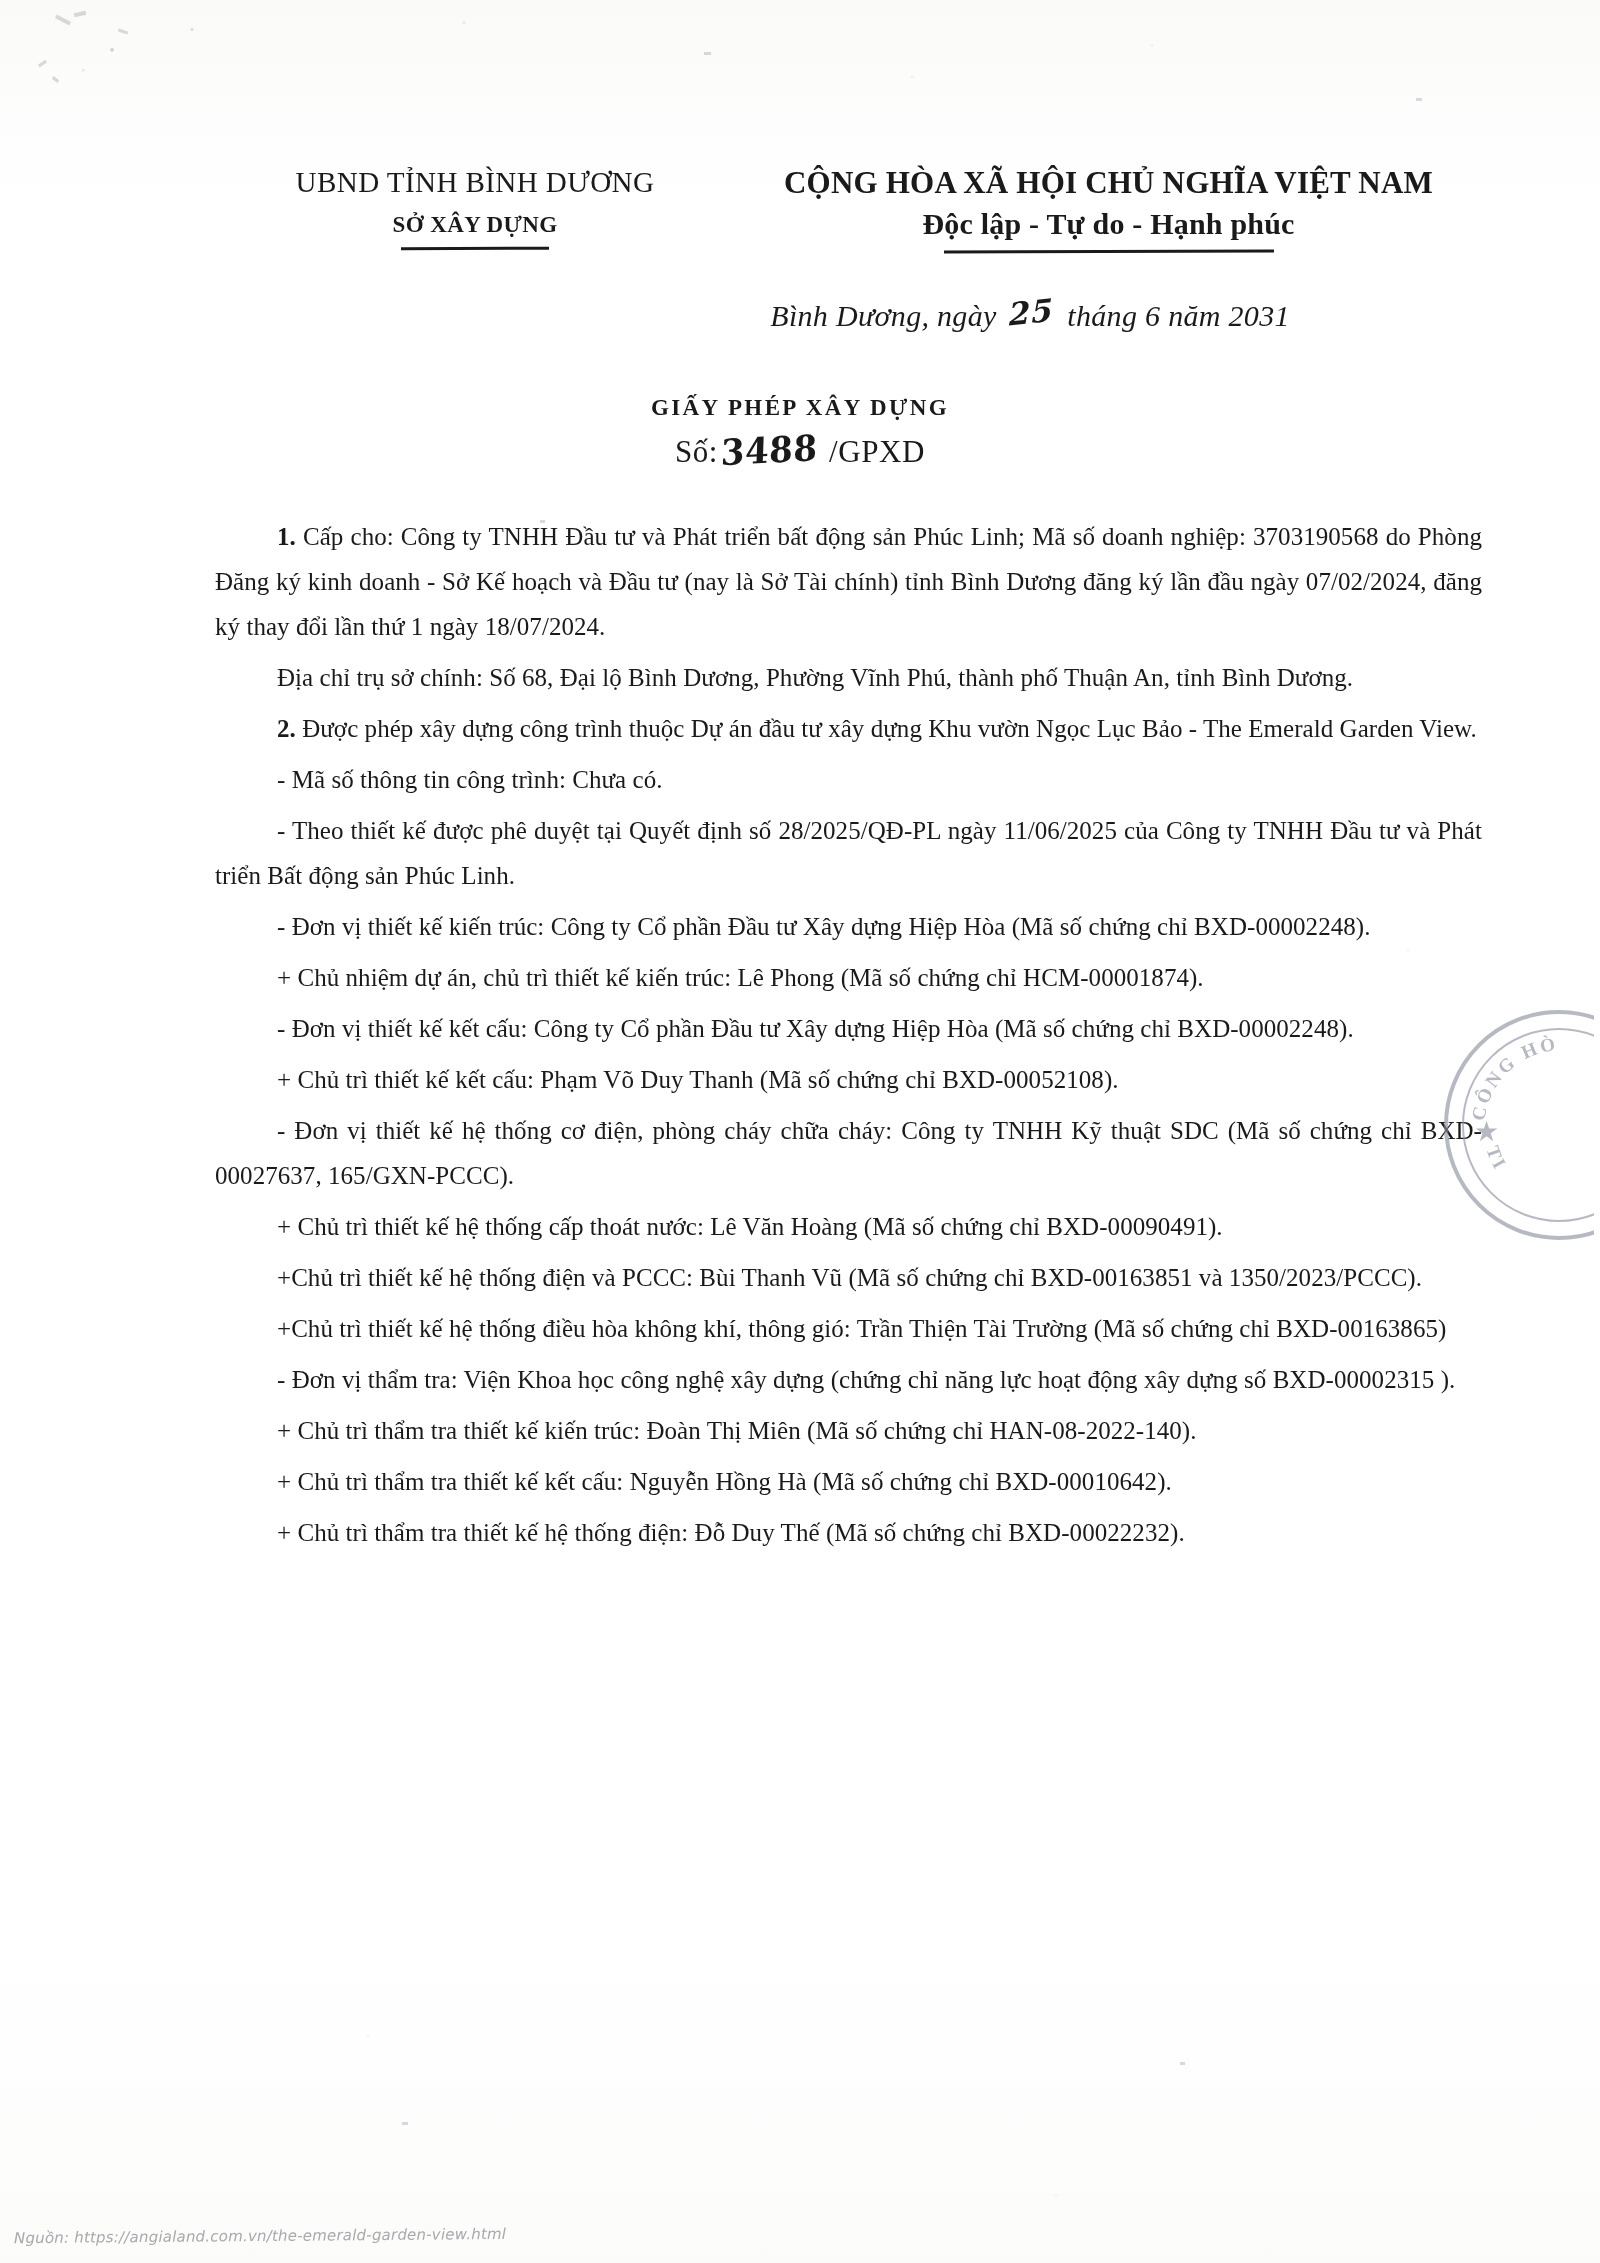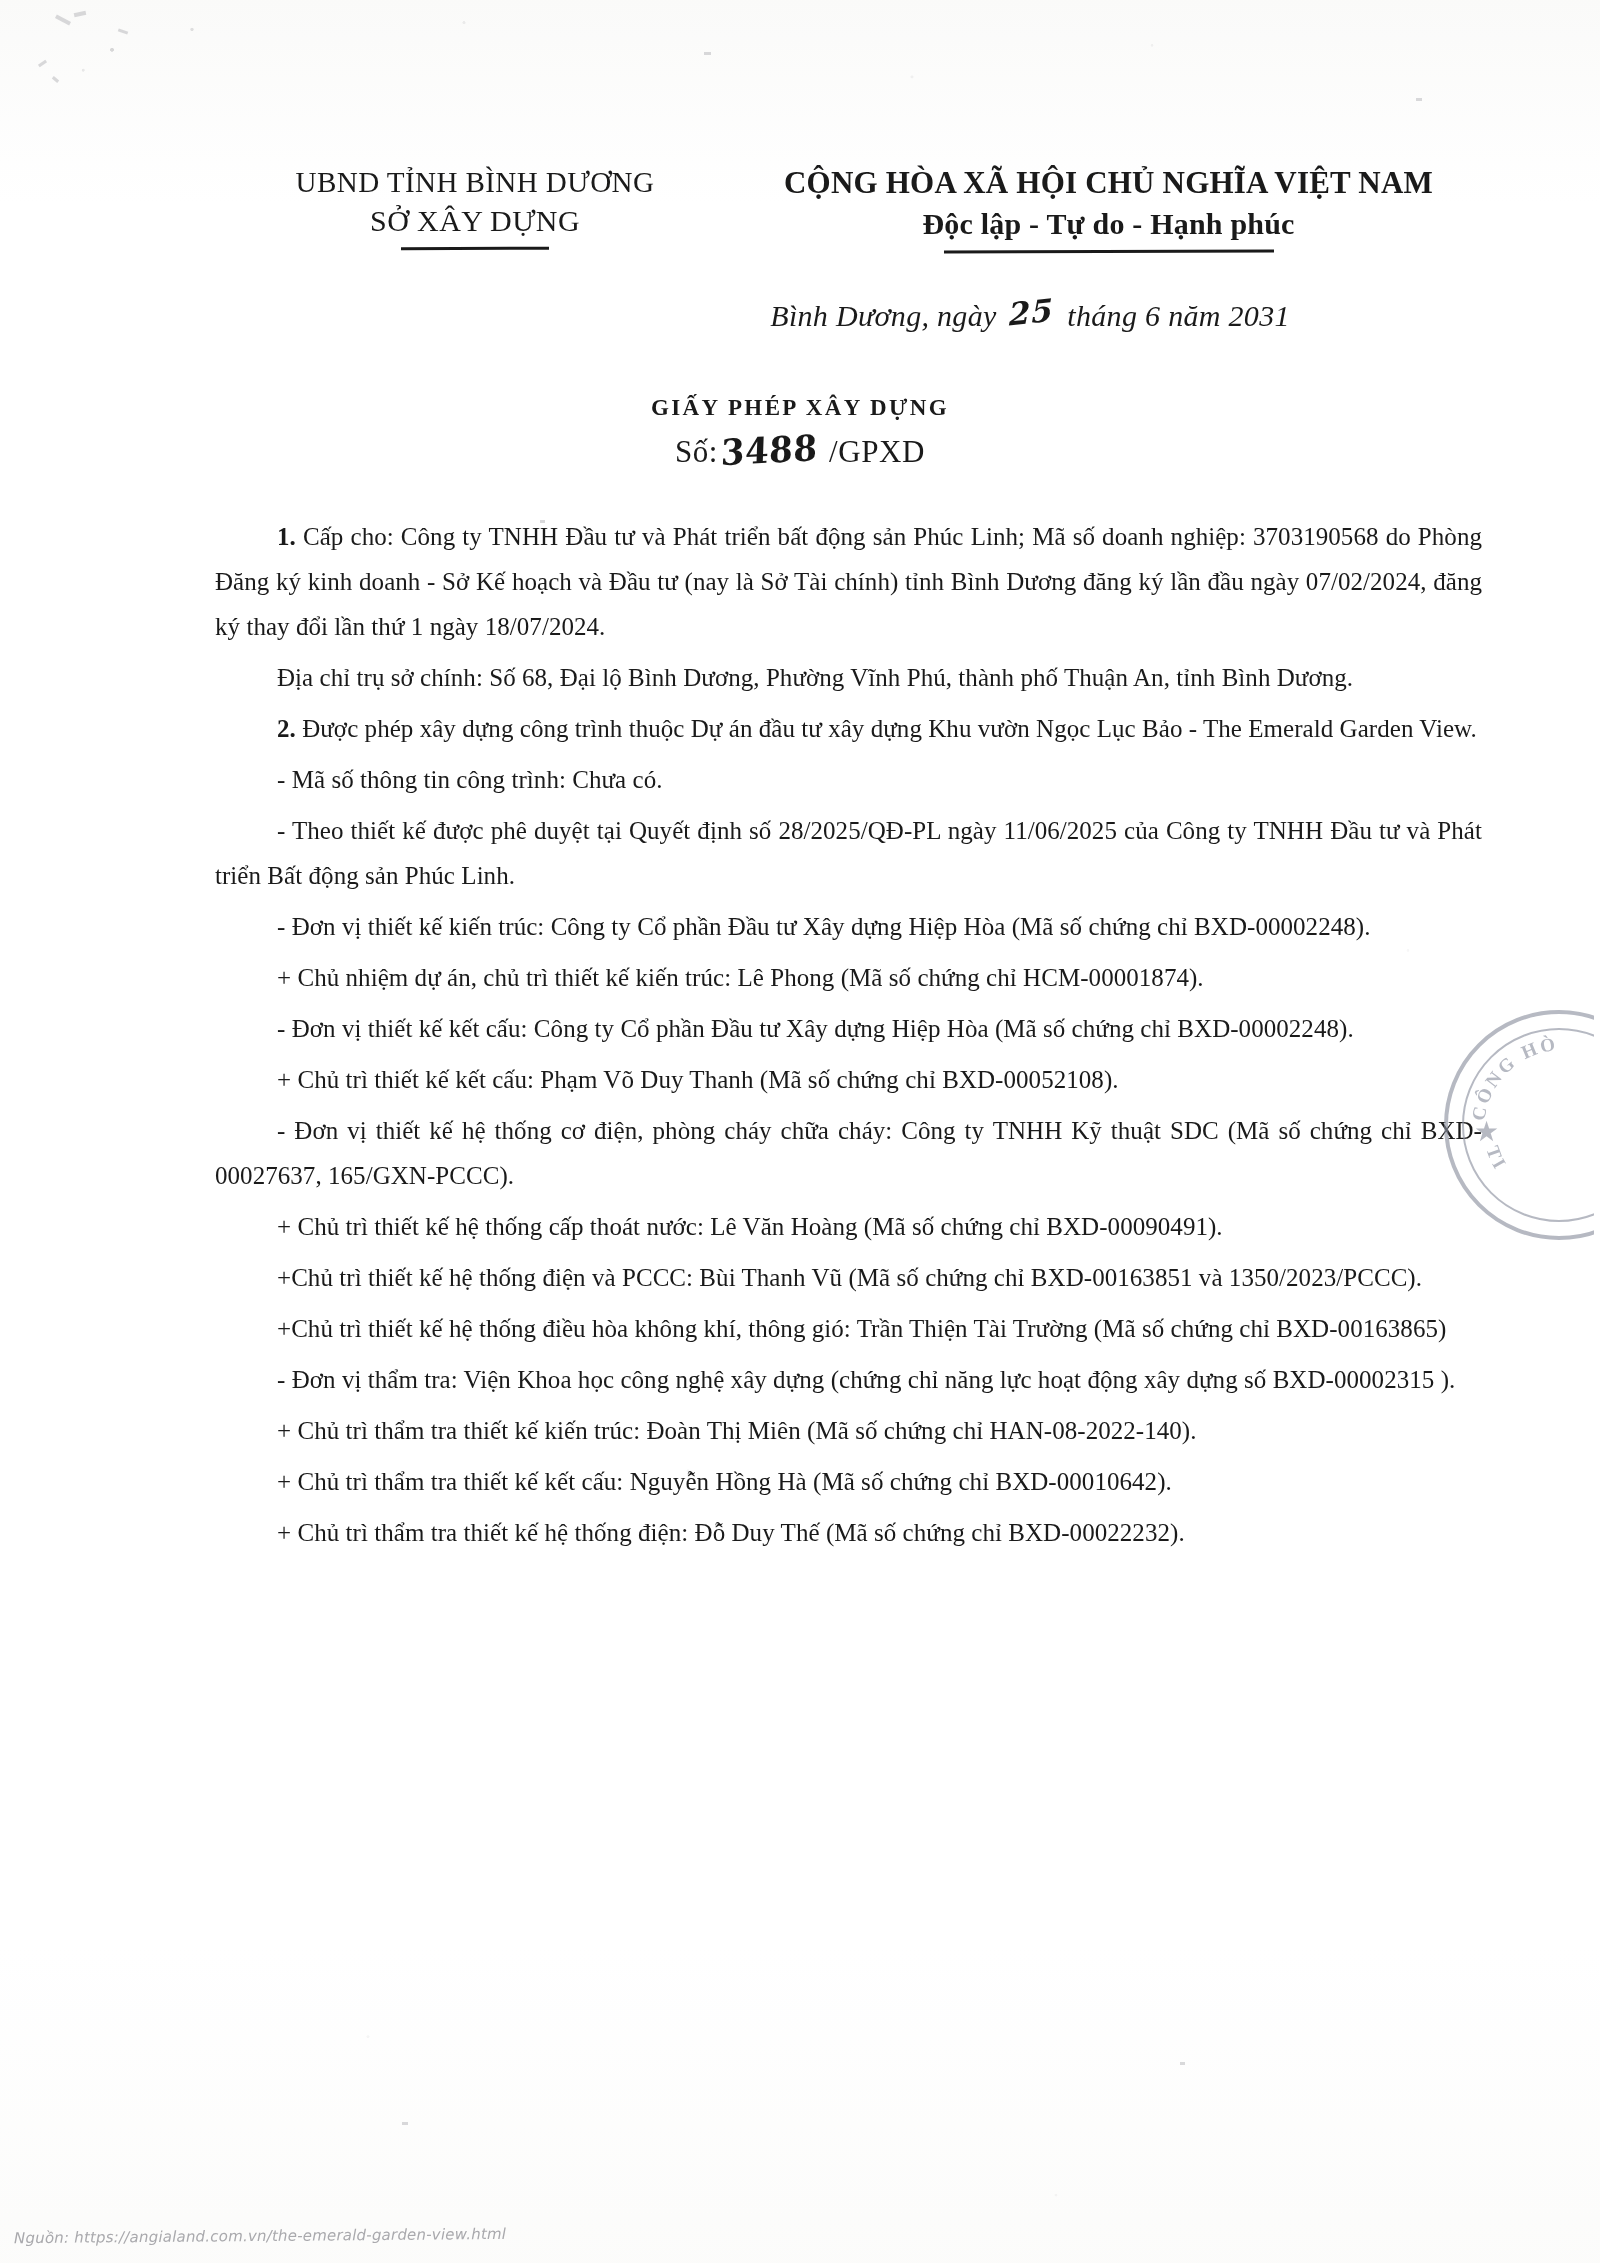--- a/index.html
+++ b/index.html
@@ -62,24 +62,24 @@
     padding-right:118px;
   }
   .agency-line1{
     font-size:30px;
     letter-spacing:.4px;
     white-space:nowrap;
     font-family:"Liberation Serif", serif;
     transform:scaleX(.97);
   }
   .agency-line2{
-    font-size:30px;
-    font-weight:400;
+    font-size:23px;
+    font-weight:700;
     letter-spacing:.4px;
-    margin-top:5px;
+    margin-top:13px;
     white-space:nowrap;
   }
   .rule-short{
     width:148px; height:3px;
     background:#1a1a1a;
     margin:9px auto 0 auto;
     transform:rotate(-.25deg);
   }
   .nation-line1{
     font-size:31px;

